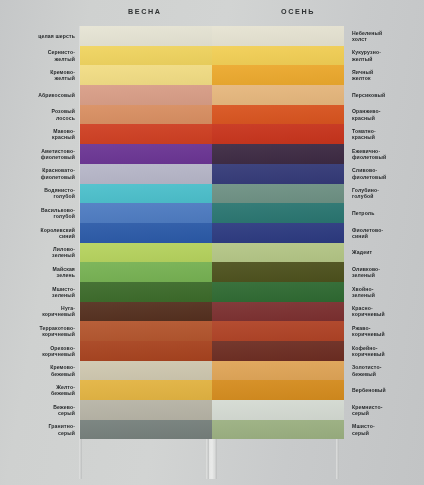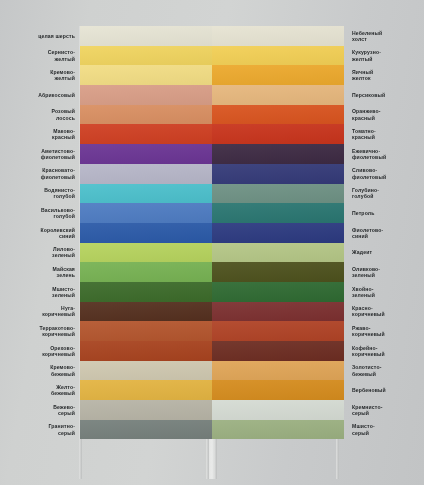--- a/index.html
+++ b/index.html
@@ -92,20 +92,24 @@
     top: 26px; left: 205px;
     width: 12px; height: 453px;
     background: linear-gradient(90deg,#cbcdcc 0%,#e6e7e6 40%,#e9eae9 60%,#c6c8c8 100%);
   }
 </style>
 </head>
 <body>
 
 <div id="page">
 
+  <div class="headers">
+    <div class="hdr hdr-spring">ВЕСНА</div>
+    <div class="hdr hdr-autumn">ОСЕНЬ</div>
+  </div>
 
   <div class="gutter"></div>
   <div class="edge edge-a"></div>
   <div class="edge edge-b"></div>
   <div class="edge edge-c"></div>
   <div class="edge edge-d"></div>
 
   <div class="panel panel-left" id="panel-spring">
       <div class="row">
         <div class="label">целая шерсть</div>

